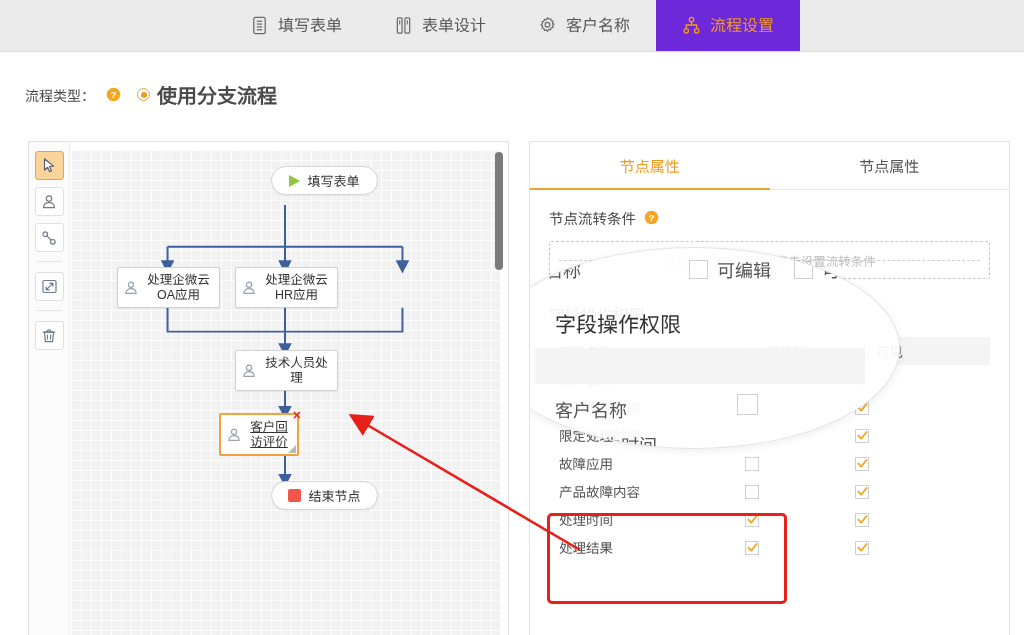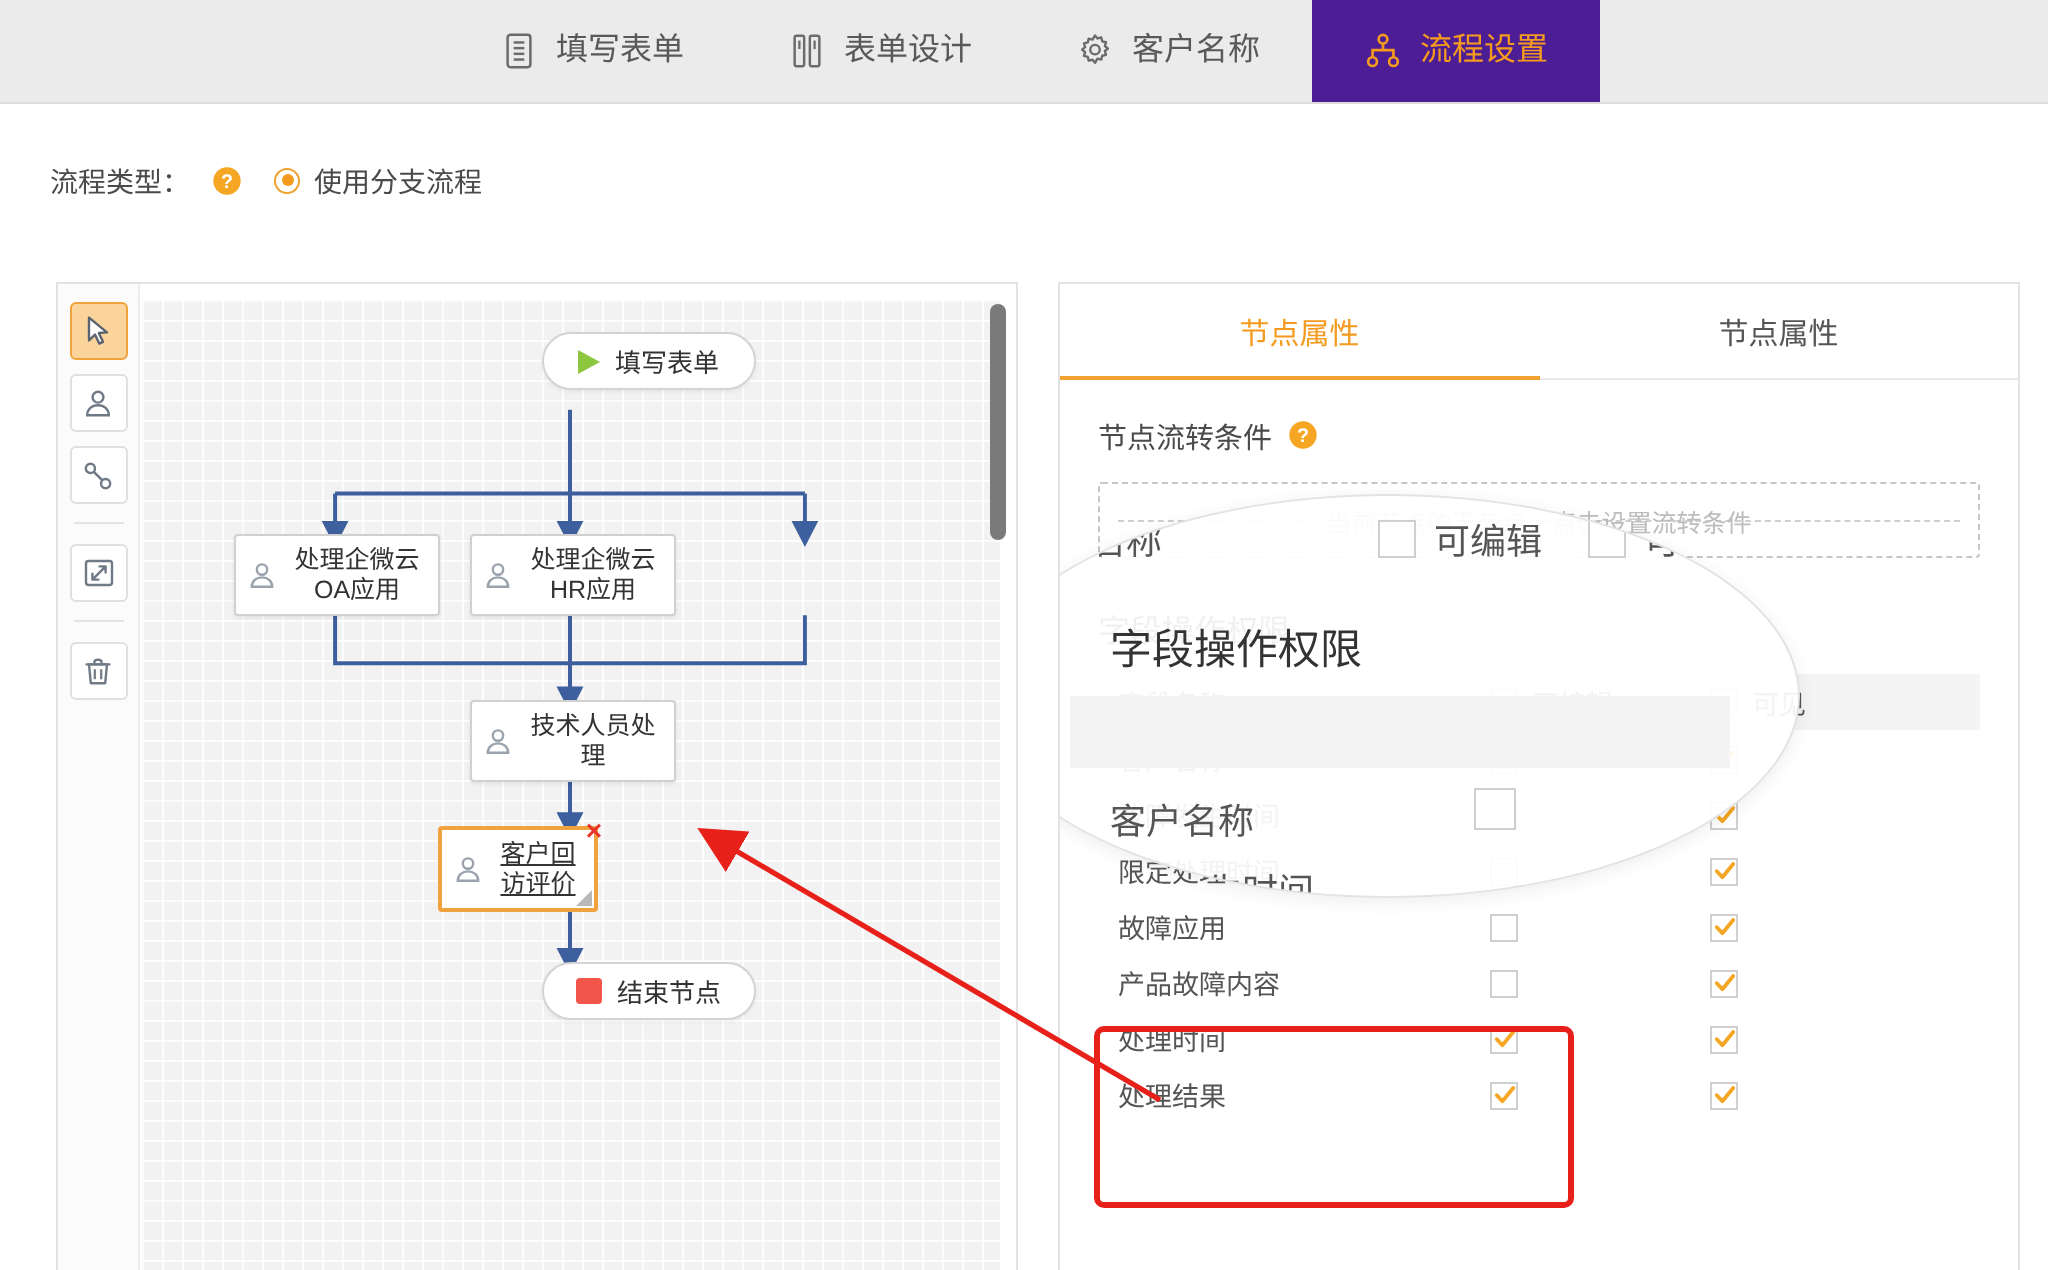--- a/index.html
+++ b/index.html
@@ -17,39 +17,39 @@
     background:#ebebeb;border-bottom:1px solid #dcdcdc;
     display:flex;align-items:flex-end;justify-content:center;
   }
   .tabbar-inner{display:flex;align-items:stretch;height:51px;}
   .tab{
     display:flex;align-items:center;gap:9px;
     padding:0 26px;height:51px;
     font-size:16px;color:#595959;cursor:pointer;
     box-sizing:border-box;
   }
-  .tab.active{background:#4c1d95;color:#f49a1f;}
+  .tab.active{background:#6d28d9;color:#f49a1f;}
   .tab-ico{width:19px;height:19px;display:block;flex:none;}
   .tab-label{line-height:1;white-space:nowrap;}
 
   
   .flowtype{
     position:absolute;left:25px;top:80px;
     display:flex;align-items:center;gap:0;font-size:14px;color:#4a4a4a;
   }
   .flowtype-label{margin-right:11px;}
   .help-ico{width:15px;height:15px;display:block;flex:none;margin-right:16px;}
   .radio{
     width:13px;height:13px;border-radius:50%;
     border:1px solid #f0a22e;background:#fff;
     display:flex;align-items:center;justify-content:center;
     box-sizing:border-box;margin-right:7px;flex:none;cursor:pointer;
   }
   .radio i{width:6px;height:6px;border-radius:50%;background:#f49a1f;display:block;}
-  .radio-text{font-size:14px;color:#4a4a4a;}
+  .radio-text{font-size:20px;color:#4a4a4a;font-weight:bold;}
 
   
   .canvas-card{
     position:absolute;left:28px;top:141px;width:481px;height:494px;
     background:#ffffff;border:1px solid #e2e2e2;border-bottom:none;
     box-sizing:border-box;
   }
   .tools{
     position:absolute;left:0;top:0;width:41px;height:100%;
     background:#fbfbfb;border-right:1px solid #ececec;box-sizing:border-box;

